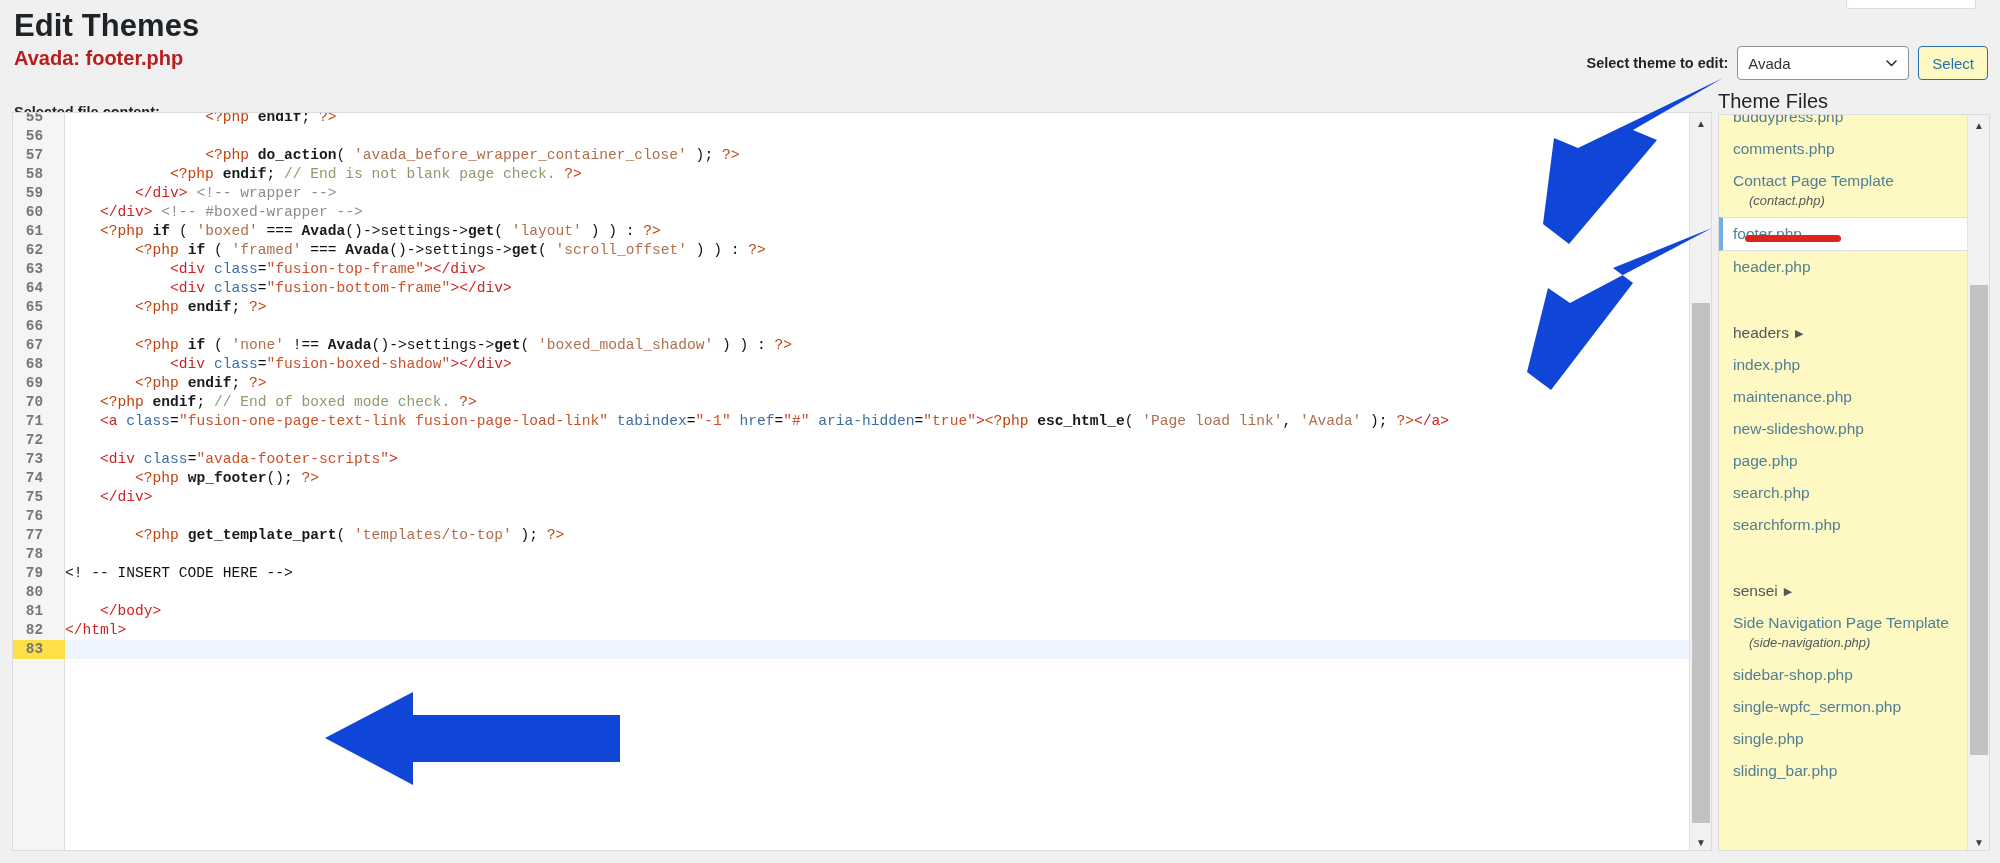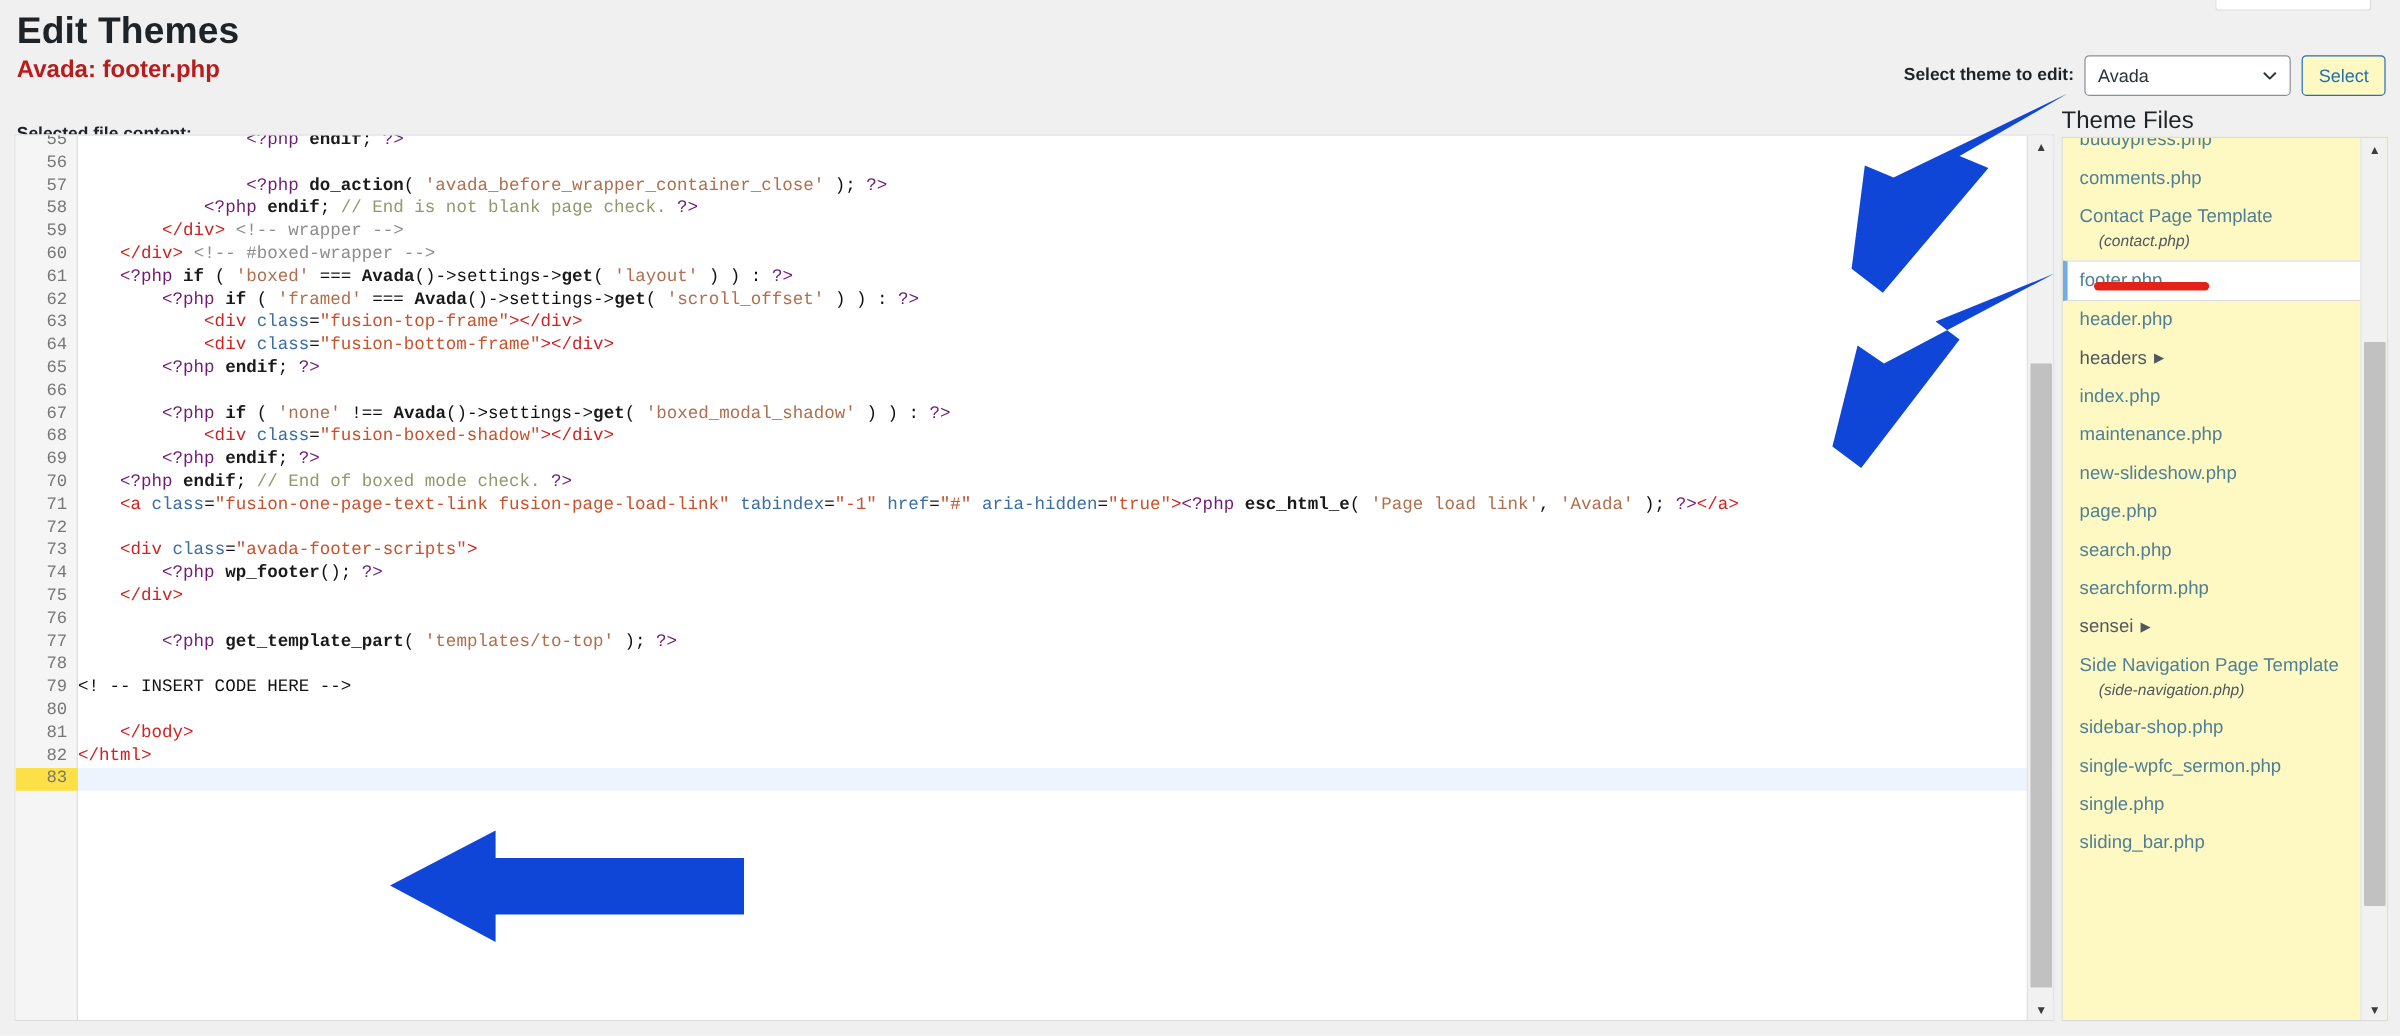--- a/index.html
+++ b/index.html
@@ -115,40 +115,40 @@
   .code-scroll .sb-arrow.up { top: 0; }
   .code-scroll .sb-arrow.down { bottom: 0; }
   .code-scroll .sb-thumb {
     position: absolute; left: 2px; width: 18px;
     top: 190px; height: 520px;
     background: #c1c1c1;
     border-radius: 1px;
   }
   .ln {
     position: absolute; left: 0; width: 52px;
-    text-align: right; padding-right: 9px;
+    text-align: center; padding-right: 9px;
     color: #767676;
     font-family: "Liberation Mono", "DejaVu Sans Mono", monospace;
     font-size: 14.4px;
-    height: 19px; line-height: 19px;
+    height: 19px; line-height: 19px; font-weight: bold;
   }
   .code-lines { position: absolute; left: 0; top: 0; width: 100%; }
   .row { position: relative; height: 19px; }
   .row .code {
     position: absolute; left: 52px; top: 0; height: 19px; line-height: 19px;
     font-family: "Liberation Mono", "DejaVu Sans Mono", monospace;
     font-size: 14.6px;
     white-space: pre;
     color: #000;
   }
   .row.active { background: #edf4fd; }
   .row.active .ln { background: #fde047; }
 
   
-  .t-php   { color: #701a75; }            
+  .t-php   { color: #c2410c; }            
   .t-kw    { color: #1a1a1a; font-weight: 700; }
   .t-fn    { color: #1a1a1a; font-weight: 700; }
   .t-str   { color: #b06e4c; }
   .t-tag   { color: #cf2121; }
   .t-attr  { color: #3a6ea5; }
   .t-attrv { color: #c9512b; }
   .t-com   { color: #8f9a6b; }
   .t-htmlc { color: #8c8c8c; }
   .t-plain { color: #111; }
   .t-punct { color: #111; }
@@ -171,21 +171,21 @@
   }
   .file-item {
     position: relative;
     padding: 6px 10px 6px 14px;
     font-size: 15.5px;
     color: #4f7f96;
     line-height: 20px;
     white-space: nowrap;
     cursor: pointer;
   }
-  .file-item.plain { color: #50575e; }
+  .file-item.plain { color: #50575e; margin-top: 34px; }
   .file-item.current {
     background: #ffffff;
     border-top: 1px solid #dcdcde;
     border-bottom: 1px solid #dcdcde;
     border-left: 4px solid #72aee6;
     padding-left: 10px;
     color: #4f7f96;
   }
   .file-sub {
     display: block;

